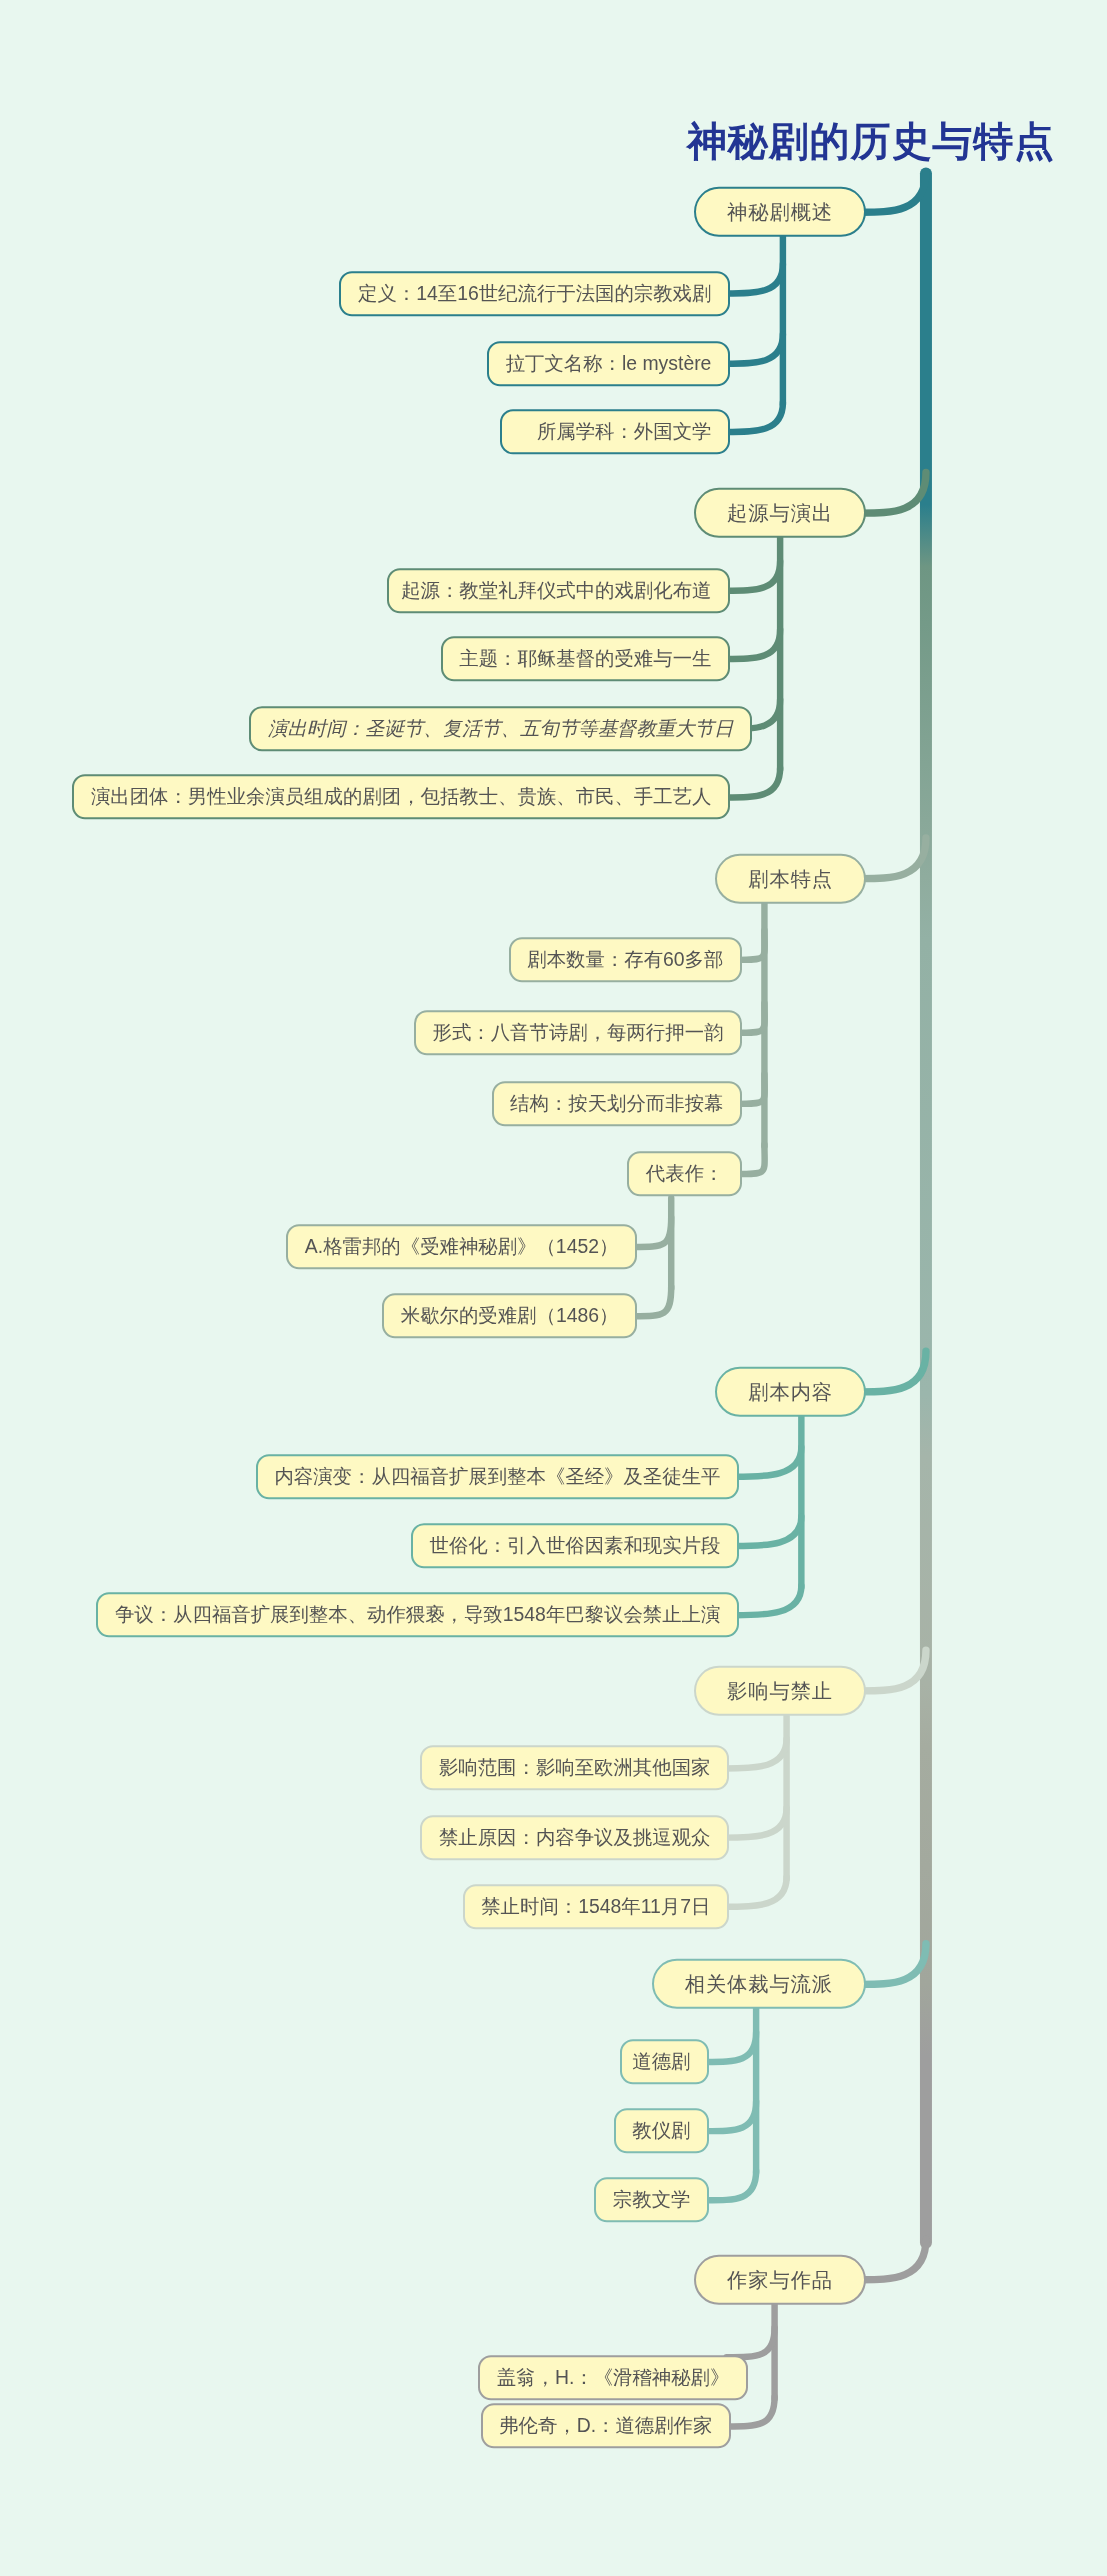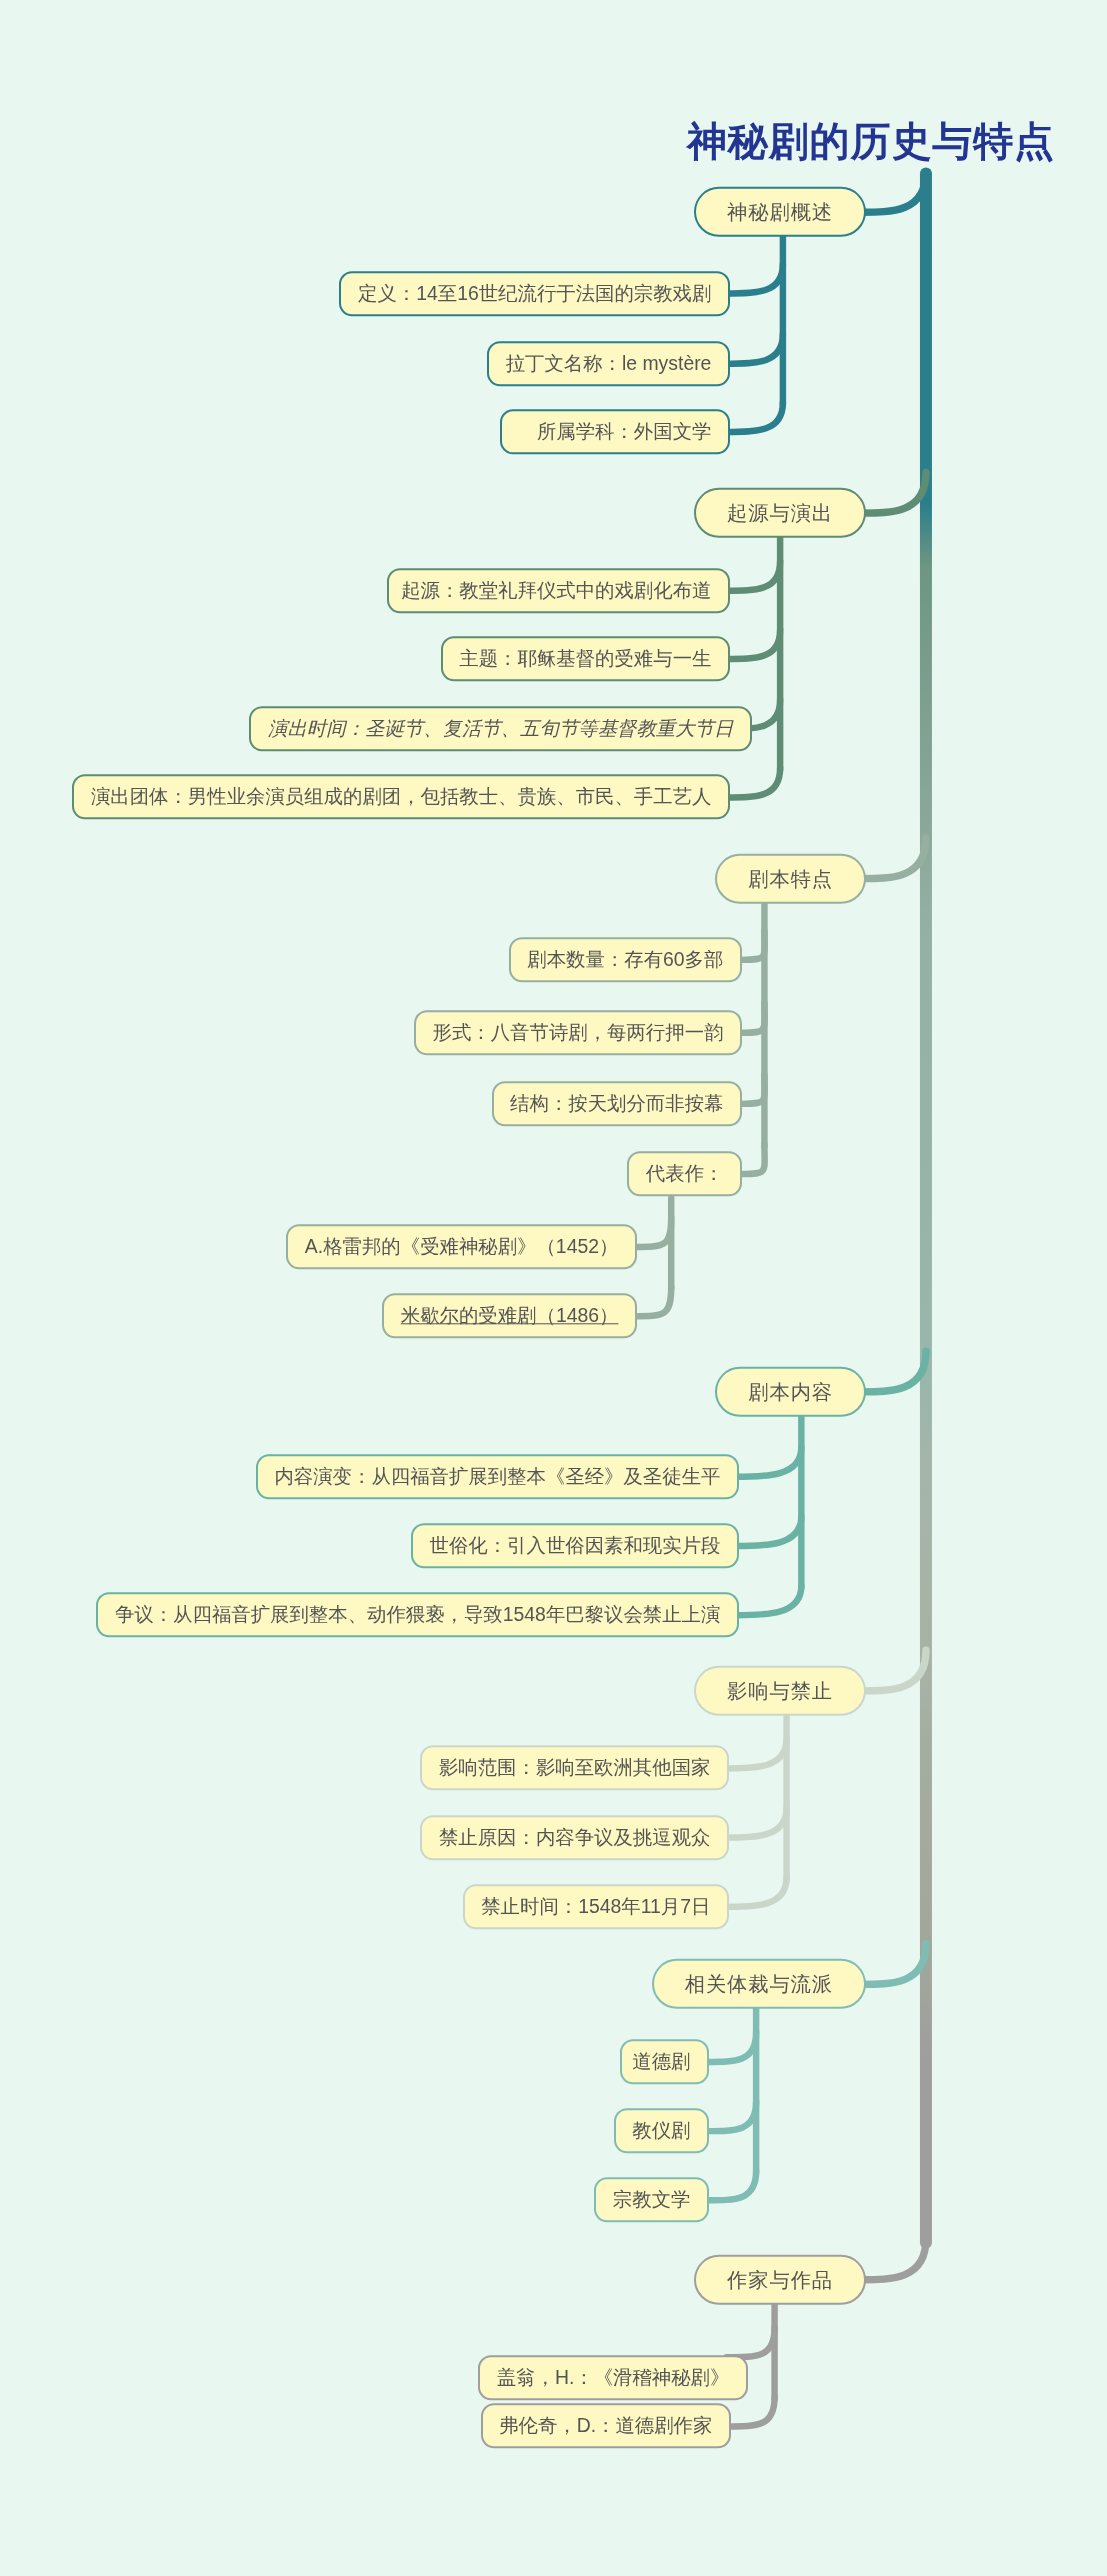--- a/index.html
+++ b/index.html
@@ -117,21 +117,21 @@
       <div class="node subtopic" style="right: 378px; top: 591px; border-color: rgb(94, 140, 117); padding-left: 12px;">起源：教堂礼拜仪式中的戏剧化布道</div>
       <div class="node subtopic" style="right: 378px; top: 659px; border-color: rgb(94, 140, 117);">主题：耶稣基督的受难与一生</div>
       <div class="node subtopic" style="right: 356px; top: 729px; border-color: rgb(94, 140, 117); font-style: italic;">演出时间：圣诞节、复活节、五旬节等基督教重大节日</div>
       <div class="node subtopic" style="right: 378px; top: 797px; border-color: rgb(94, 140, 117);">演出团体：男性业余演员组成的剧团，包括教士、贵族、市民、手工艺人</div>
       <div class="node topic" style="right: 242px; top: 879px; border-color: rgb(151, 175, 160);">剧本特点</div>
       <div class="node subtopic" style="right: 366px; top: 960px; border-color: rgb(151, 175, 160);">剧本数量：存有60多部</div>
       <div class="node subtopic" style="right: 366px; top: 1033px; border-color: rgb(151, 175, 160);">形式：八音节诗剧，每两行押一韵</div>
       <div class="node subtopic" style="right: 366px; top: 1104px; border-color: rgb(151, 175, 160);">结构：按天划分而非按幕</div>
       <div class="node subtopic" style="right: 366px; top: 1174px; border-color: rgb(151, 175, 160);">代表作：</div>
       <div class="node subtopic" style="right: 471px; top: 1247px; border-color: rgb(151, 175, 160);">A.格雷邦的《受难神秘剧》（1452）</div>
-      <div class="node subtopic" style="right: 471px; top: 1316px; border-color: rgb(151, 175, 160); text-decoration: underline;">米歇尔的受难剧（1486）</div>
+      <div class="node subtopic" style="right: 471px; top: 1316px; border-color: rgb(151, 175, 160);">米歇尔的受难剧（1486）</div>
       <div class="node topic" style="right: 242px; top: 1392px; border-color: rgb(105, 178, 164);">剧本内容</div>
       <div class="node subtopic" style="right: 369px; top: 1477px; border-color: rgb(105, 178, 164);">内容演变：从四福音扩展到整本《圣经》及圣徒生平</div>
       <div class="node subtopic" style="right: 369px; top: 1546px; border-color: rgb(105, 178, 164);">世俗化：引入世俗因素和现实片段</div>
       <div class="node subtopic" style="right: 369px; top: 1615px; border-color: rgb(105, 178, 164);">争议：从四福音扩展到整本、动作猥亵，导致1548年巴黎议会禁止上演</div>
       <div class="node topic" style="right: 242px; top: 1691px; border-color: rgb(203, 214, 203);">影响与禁止</div>
       <div class="node subtopic" style="right: 379px; top: 1768px; border-color: rgb(203, 214, 203);">影响范围：影响至欧洲其他国家</div>
       <div class="node subtopic" style="right: 379px; top: 1838px; border-color: rgb(203, 214, 203);">禁止原因：内容争议及挑逗观众</div>
       <div class="node subtopic" style="right: 379px; top: 1907px; border-color: rgb(203, 214, 203);">禁止时间：1548年11月7日</div>
       <div class="node topic" style="right: 242px; top: 1984px; border-color: rgb(127, 188, 179);">相关体裁与流派</div>
       <div class="node subtopic" style="right: 399px; top: 2062px; border-color: rgb(127, 188, 179); padding-left: 10px;">道德剧</div>

